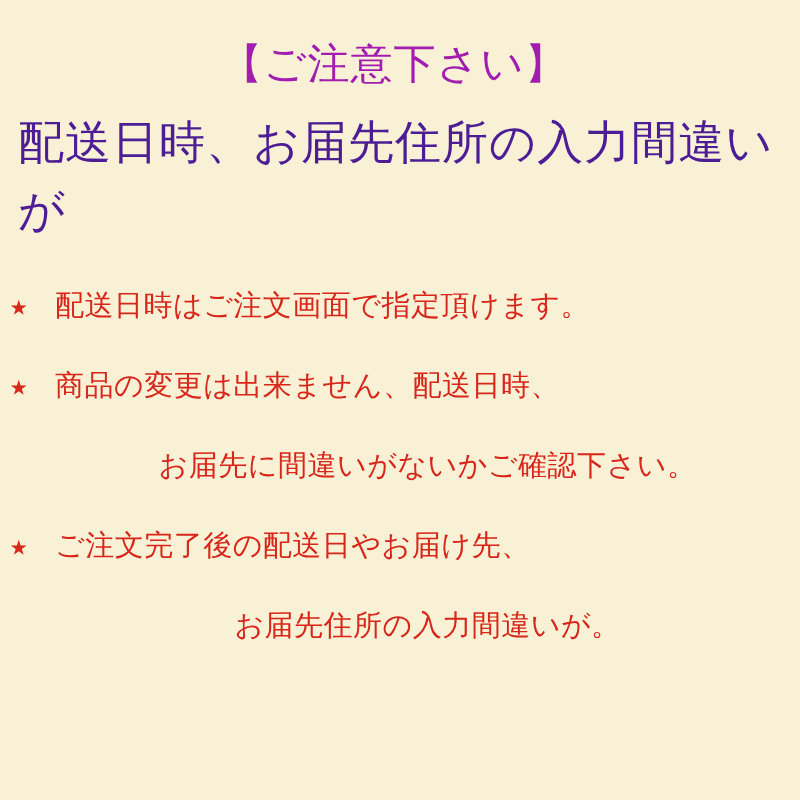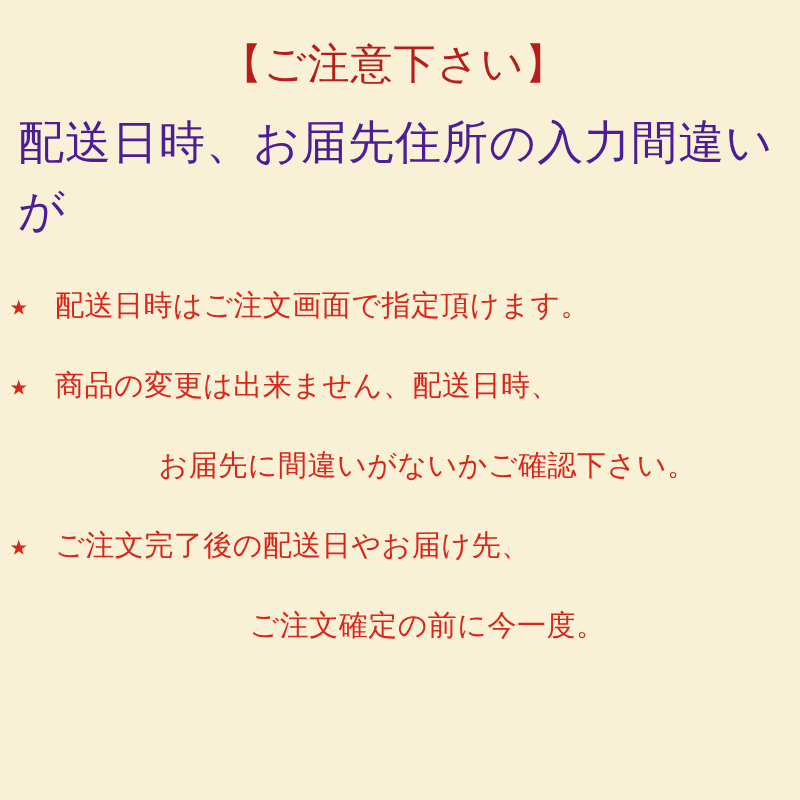--- a/index.html
+++ b/index.html
@@ -17,21 +17,21 @@
     width: 800px;
     height: 800px;
     box-sizing: border-box;
     padding-top: 40px;
   }
   .title {
     text-align: center;
     font-size: 42px;
     line-height: 48px;
     font-weight: 500;
-    color: #b91c1c;
+    color: #a21caf;
     letter-spacing: 1px;
     margin: 0 12px 20px 0;
   }
   .intro {
     color: #4c1d95;
     font-size: 46px;
     line-height: 68px;
     margin: 0 0 0 18px;
     letter-spacing: 1px;
   }
@@ -79,17 +79,17 @@
       <div class="bullet-line">
         <span class="star">★</span><span>商品の変更は出来ません、配送日時、</span>
       </div>
       <div class="bullet-line cont">お届先に間違いがないかご確認下さい。</div>
     </div>
 
     <div class="bullet">
       <div class="bullet-line">
         <span class="star">★</span><span>ご注文完了後の配送日やお届け先、</span>
       </div>
-      <div class="bullet-line cont">ご注文確定の前に今一度。</div>
+      <div class="bullet-line cont">お届先住所の入力間違いが。</div>
     </div>
 
   </div>
 </div>
 
 </body></html>

